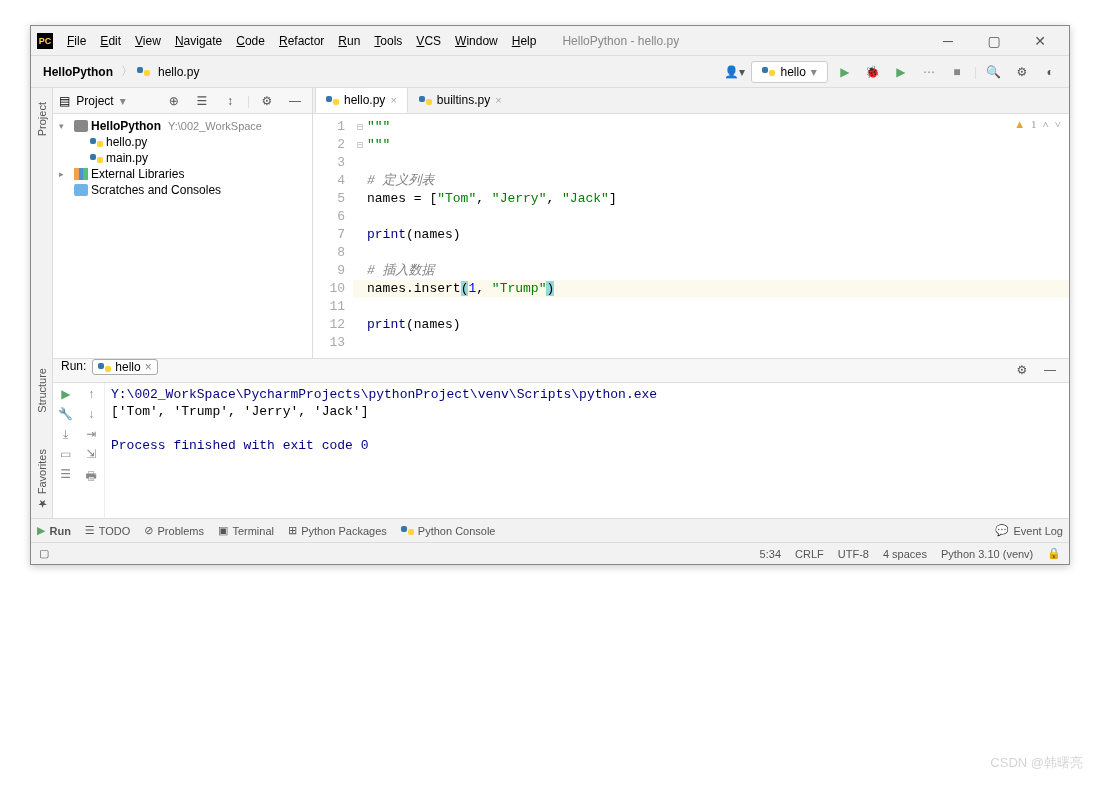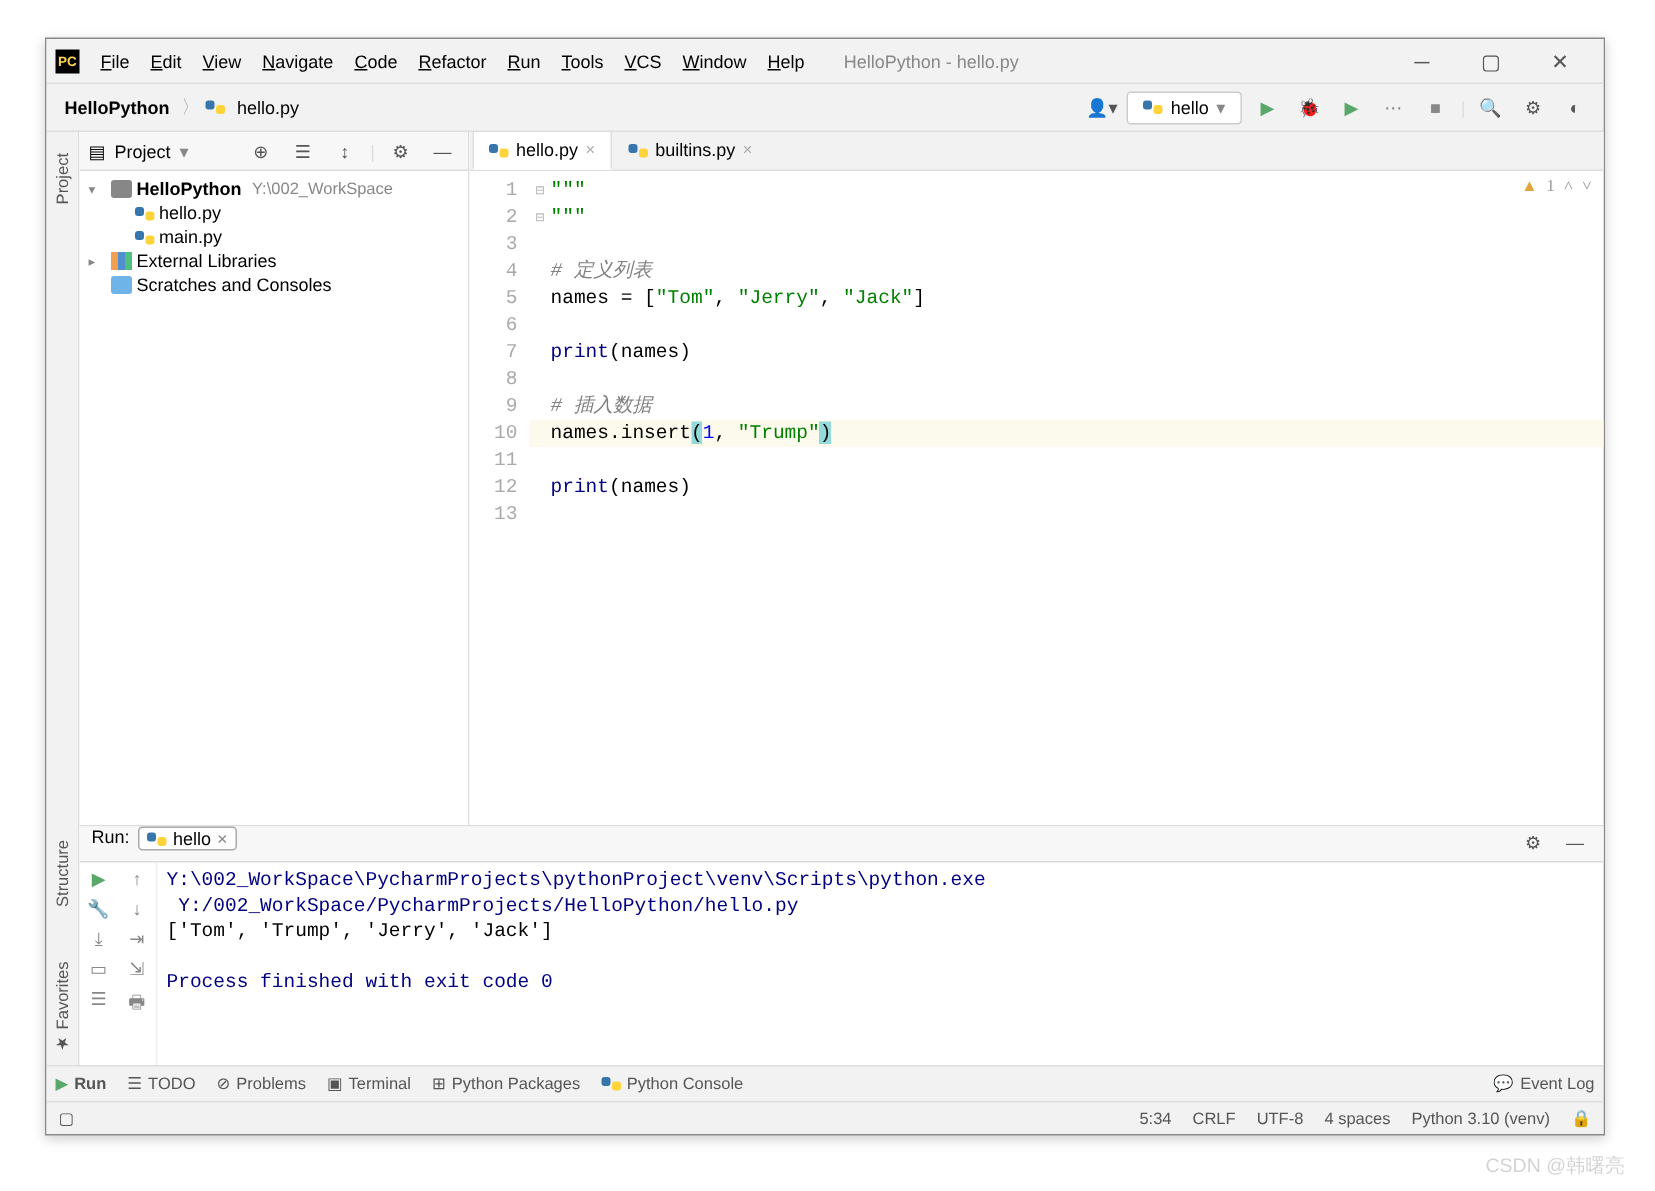--- a/index.html
+++ b/index.html
@@ -1,17 +1,17 @@
 <!DOCTYPE html>
 <html><head>
 <meta charset="utf-8">
 <style>
 * { box-sizing: border-box; margin: 0; padding: 0; }
 body { font-family: "Segoe UI", Arial, sans-serif; font-size: 12px; background: #fff; color: #000; width: 1103px; height: 794px; position: relative; overflow: hidden; }
-.window { position: absolute; left: 30px; top: 25px; width: 1040px; height: 732px; border: 1px solid #888; background: #f2f2f2; display: flex; flex-direction: column; box-shadow: 0 2px 8px rgba(0,0,0,.2); }
+.window { position: absolute; left: 30px; top: 25px; width: 1040px; height: 540px; border: 1px solid #888; background: #f2f2f2; display: flex; flex-direction: column; box-shadow: 0 2px 8px rgba(0,0,0,.2); }
 .titlebar { height: 30px; display: flex; align-items: center; padding: 0 6px; background: #f2f2f2; border-bottom: 1px solid #ddd; }
 .app-icon { width: 16px; height: 16px; background: #000; color: #ffd54f; font-size: 9px; font-weight: bold; display:flex; align-items:center; justify-content:center; margin-right: 8px; }
 .menu { display: flex; gap: 2px; }
 .menu-item { padding: 3px 6px; cursor: default; }
 .menu-item u { text-decoration: underline; }
 .title-text { color: #888; margin-left: 20px; flex: 1; }
 .win-controls { display: flex; gap: 0; }
 .win-btn { width: 46px; height: 28px; display:flex; align-items:center; justify-content:center; font-size: 14px; color: #555; }
 .navbar { height: 32px; display: flex; align-items: center; padding: 0 8px; background: #f2f2f2; border-bottom: 1px solid #ddd; }
 .breadcrumb { display: flex; align-items: center; gap: 4px; }
@@ -69,21 +69,21 @@
 .rt-col { width:26px; display:flex; flex-direction:column; align-items:center; padding-top:4px; gap:6px; }
 .console { flex:1; font-family: "Consolas","Courier New", monospace; font-size: 13px; padding: 4px 6px; color:#000; }
 .console-line { height: 17px; white-space: pre; }
 .cblue { color: #000080; }
 .bottom-bar { height: 24px; background:#f2f2f2; border-top:1px solid #ddd; display:flex; align-items:center; padding: 0 6px; gap: 14px; font-size:11px; color:#555; }
 .bottom-item { display:flex; align-items:center; gap:4px; }
 .bottom-bar .right { margin-left:auto; }
 .status-bar { height: 22px; background:#f2f2f2; border-top:1px solid #ddd; display:flex; align-items:center; padding: 0 8px; gap: 14px; font-size:11px; color:#555; justify-content:flex-end; }
 .status-left-icon { margin-right:auto; }
 .run-badge { background:#fff; border:1px solid #aaa; border-radius:3px; padding: 0 5px; display:flex; align-items:center; gap:4px; }
-.watermark { position:absolute; right: 20px; bottom: 8px; color: rgba(0,0,0,.18); font-size: 13px; }
+.watermark { position:absolute; right: 20px; bottom: 22px; color: rgba(0,0,0,.18); font-size: 13px; }
 </style>
 </head>
 <body>
 
 <div class="window">
 
   <div class="titlebar">
     <div class="app-icon">PC</div>
     <div class="menu" id="menu">
         <div class="menu-item"><u>F</u>ile</div>
@@ -261,21 +261,20 @@
             <div class="rt-col">
               <span class="gray">↑</span>
               <span class="gray">↓</span>
               <span class="gray">⇥</span>
               <span class="gray">⇲</span>
               <span class="gray">🖶</span>
             </div>
           </div>
           <div class="console" id="console">
               <div class="console-line cblue">Y:\002_WorkSpace\PycharmProjects\pythonProject\venv\Scripts\python.exe</div>
-              <div class="console-line cblue"> Y:/002_WorkSpace/PycharmProjects/HelloPython/hello.py</div>
               <div class="console-line ">['Tom', 'Trump', 'Jerry', 'Jack']</div>
               <div class="console-line "></div>
               <div class="console-line cblue">Process finished with exit code 0</div>
             </div>
         </div>
       </div>
 
     </div>
   </div>
 

